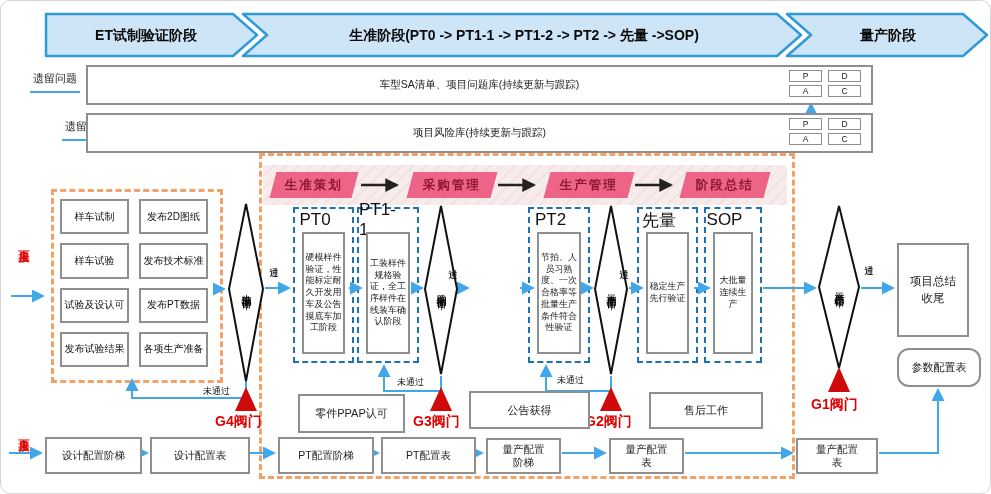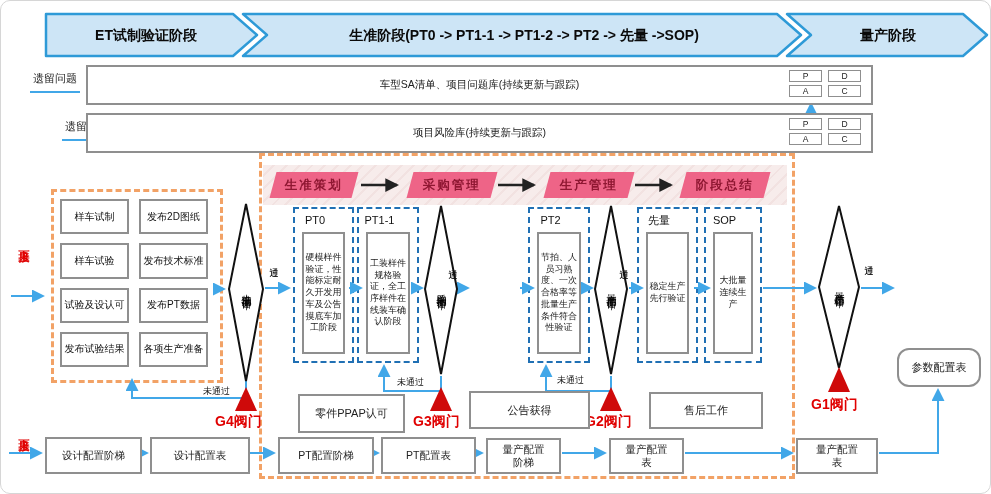--- a/index.html
+++ b/index.html
@@ -15,21 +15,21 @@
   .tracker-box{border:2px solid #8f8f8f;background:#fff;font-size:10.5px;color:#222;}
   .pdca-grid{position:absolute;right:10px;top:3px;display:grid;grid-template-columns:33px 33px;grid-auto-rows:12px;gap:3px 6px;}
   .pdca-cell{border:1.5px solid #8f8f8f;box-sizing:border-box;font-size:8.5px;display:flex;align-items:center;justify-content:center;background:#fff;color:#222;}
   .dash-orange{border:3px dashed #f2a266;background:transparent;}
   .left-grid{display:grid;grid-template-columns:1fr 1fr;grid-template-rows:repeat(4,1fr);gap:9px 10px;padding:10px 9px;box-sizing:border-box;}
   .sbox{border:2px solid #8f8f8f;background:#fff;font-size:10px;line-height:1.2;display:flex;align-items:center;justify-content:center;text-align:center;padding:1px;}
   .pink-band{background:repeating-linear-gradient(135deg,#f7eceb 0 7px,#f2e2e1 7px 9px);}
   .pgram{position:absolute;height:26px;background:#ee6487;transform:skewX(-15deg);display:flex;align-items:center;justify-content:center;}
   .pgram span{transform:skewX(15deg);font-weight:bold;font-size:12.5px;color:#8f1732;letter-spacing:2px;}
   .stage{position:absolute;border:2px dashed #2070b4;background:#fff;box-sizing:border-box;}
-  .stitle{position:absolute;left:0;right:17px;top:2px;height:18px;font-size:11px;display:flex;align-items:center;justify-content:center;color:#111;}
+  .stitle{position:absolute;left:0;right:17px;top:2px;height:18px;font-size:17px;display:flex;align-items:center;justify-content:center;color:#111;}
   .sinner{position:absolute;left:7px;right:7px;top:23px;bottom:7px;border:2px solid #8f8f8f;background:#fff;
           font-size:9px;line-height:1.3;display:flex;align-items:center;justify-content:center;text-align:center;padding:1px;color:#222;}
   .vtext{writing-mode:vertical-rl;text-orientation:upright;}
   .review-text{font-size:10px;color:#000;letter-spacing:1px;display:flex;align-items:center;justify-content:center;}
   .pass-label{font-size:9px;color:#111;}
   .fail-label{font-size:9px;color:#111;}
   .gate-label{font-size:14px;font-weight:bold;color:#e00000;}
   .gbox{border:2px solid #8f8f8f;background:#fff;font-size:11px;color:#222;}
   .gbox2{border:2px solid #8f8f8f;background:#fff;font-size:10.5px;line-height:1.2;color:#222;}
   .prev-page{color:#e00000;font-weight:bold;font-size:11px;line-height:1.1;}
@@ -190,20 +190,21 @@
 
   <div class="abs gate-label" style="left:214px;top:412px;">G4阀门</div>
   <div class="abs gate-label" style="left:412px;top:412px;">G3阀门</div>
   <div class="abs gate-label" style="left:584px;top:412px;">G2阀门</div>
   <div class="abs gate-label" style="left:810px;top:395px;">G1阀门</div>
 
   <div class="abs ctr gbox" style="left:297px;top:393px;width:103px;height:35px;">零件PPAP认可</div>
   <div class="abs ctr gbox" style="left:468px;top:390px;width:117px;height:34px;">公告获得</div>
   <div class="abs ctr gbox" style="left:648px;top:391px;width:110px;height:33px;">售后工作</div>
 
+  <div class="abs ctr gbox" style="left:896px;top:242px;width:50px;height:90px;padding:0 9px;font-size:11.5px;line-height:1.5;box-sizing:content-box;border-width:2.5px;">项目总结收尾</div>
   <div class="abs ctr gbox" style="left:896px;top:347px;width:80px;height:35px;border-radius:12px;">参数配置表</div>
 
   <div class="abs ctr gbox2" style="left:44px;top:436px;width:93px;height:33px;">设计配置阶梯</div>
   <div class="abs ctr gbox2" style="left:149px;top:436px;width:96px;height:33px;">设计配置表</div>
   <div class="abs ctr gbox2" style="left:277px;top:436px;width:92px;height:33px;">PT配置阶梯</div>
   <div class="abs ctr gbox2" style="left:380px;top:436px;width:91px;height:33px;">PT配置表</div>
   <div class="abs ctr gbox2" style="left:485px;top:437px;width:75px;height:36px;padding:0 12px;box-sizing:border-box;">量产配置阶梯</div>
   <div class="abs ctr gbox2" style="left:608px;top:437px;width:75px;height:36px;padding:0 14px;box-sizing:border-box;">量产配置表</div>
   <div class="abs ctr gbox2" style="left:795px;top:437px;width:82px;height:36px;padding:0 16px;box-sizing:border-box;">量产配置表</div>
 

